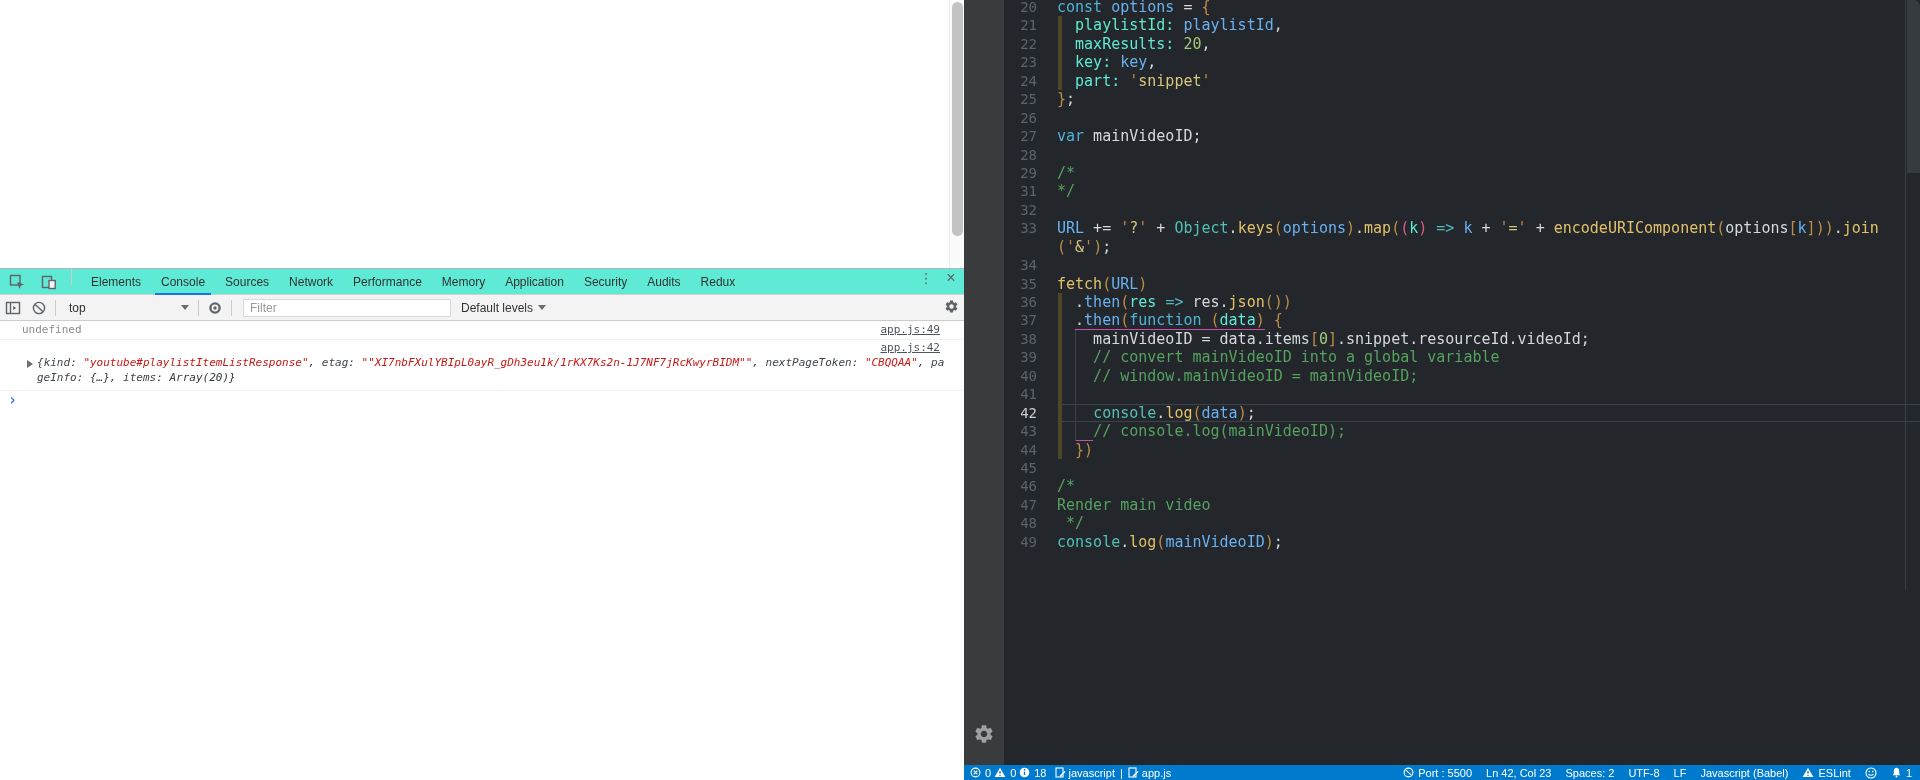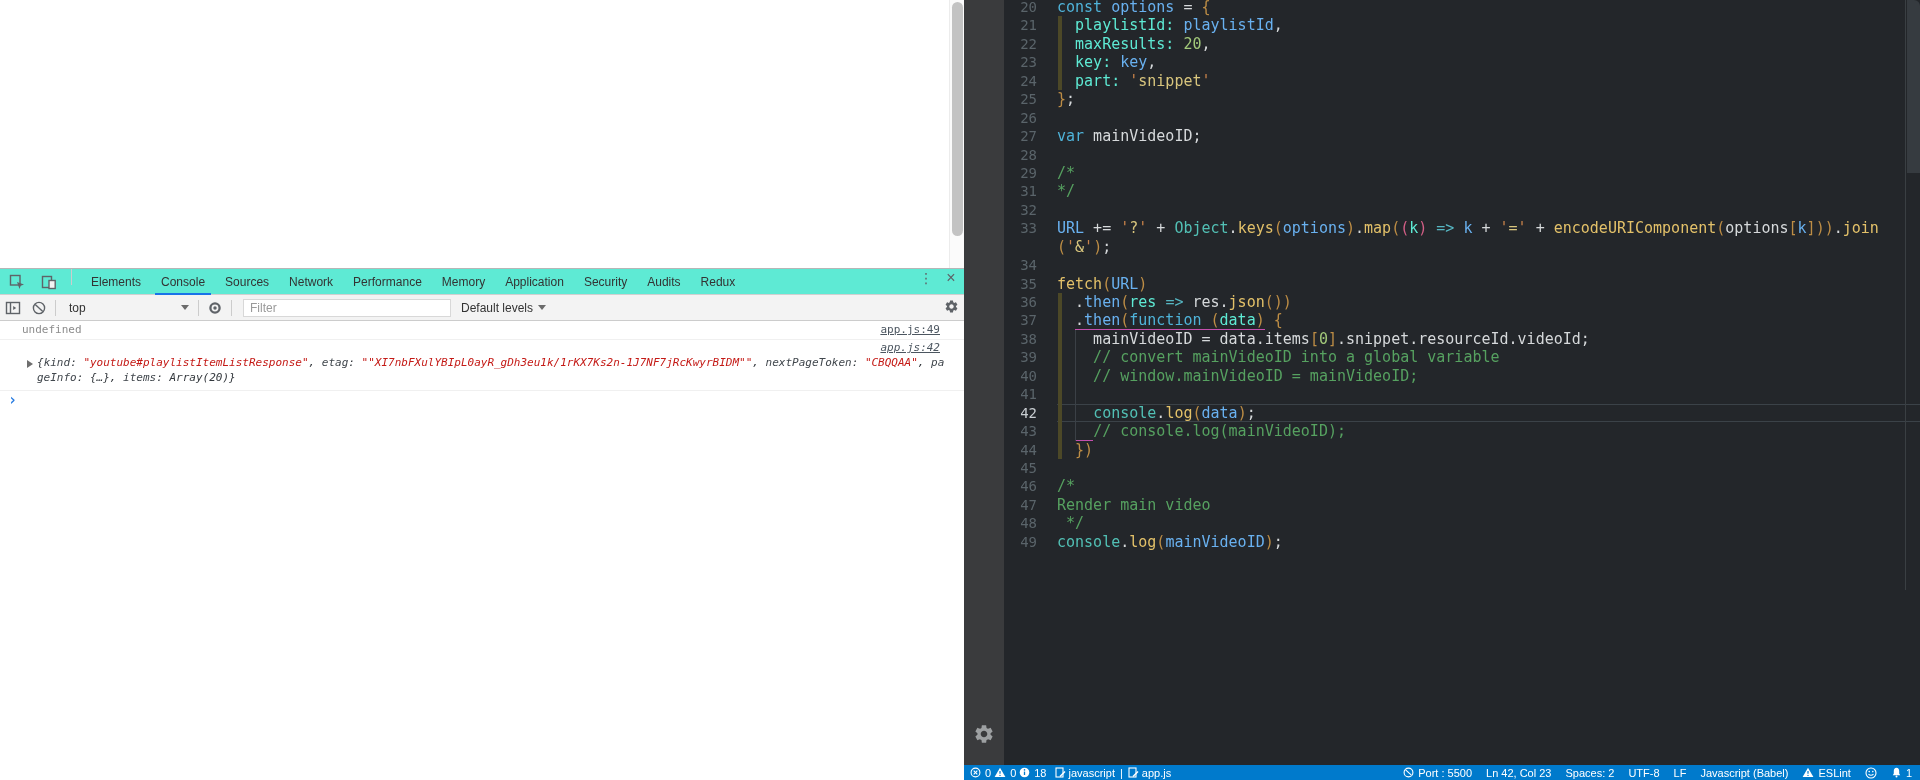--- a/index.html
+++ b/index.html
@@ -40,21 +40,21 @@
   .filter-input::placeholder { color:#9a9a9a; }
   .levels { display:flex; align-items:center; margin-left:10px; color:#333; }
   .dt-gear { margin-left:auto; margin-right:5px; }
 
   .console-body { position:relative; background:#fff;
                   font-family:"DejaVu Sans Mono", monospace; font-size:11px; }
   .con-row1 { height:19px; line-height:18px; border-bottom:1px solid #f0f0f0; padding:0 24px 0 22px; }
   .con-undef { color:#8c8c8c; }
   .src-link { float:right; color:#4c5660; text-decoration:underline; }
   .con-row2 { position:relative; border-bottom:1px solid #f0f0f0; padding:2px 24px 5px 37px; }
-  .con-row2 .linkline { text-align:right; height:13px; line-height:12px;font-style:italic; }
+  .con-row2 .linkline { text-align:right; height:13px; line-height:12px; }
   .objline { line-height:15px; font-style:italic; white-space:pre; }
   .tri { position:absolute; left:27px; top:20px; width:0; height:0;
          border-top:4px solid transparent; border-bottom:4px solid transparent;
          border-left:6px solid #6e6e6e; }
   .tk.cp { color:#33383d; } .tk.ck { color:#41474d; } .tk.cs { color:#c41a16; }
   .con-prompt { height:20px; line-height:18px; padding-left:8px; }
   .chev { color:#2a7de1; font-weight:bold; font-size:15px; font-family:"DejaVu Sans Mono",monospace; }
 
   
   .right-pane { position:absolute; left:964px; top:0; width:956px; height:780px; background:#23262a; }

